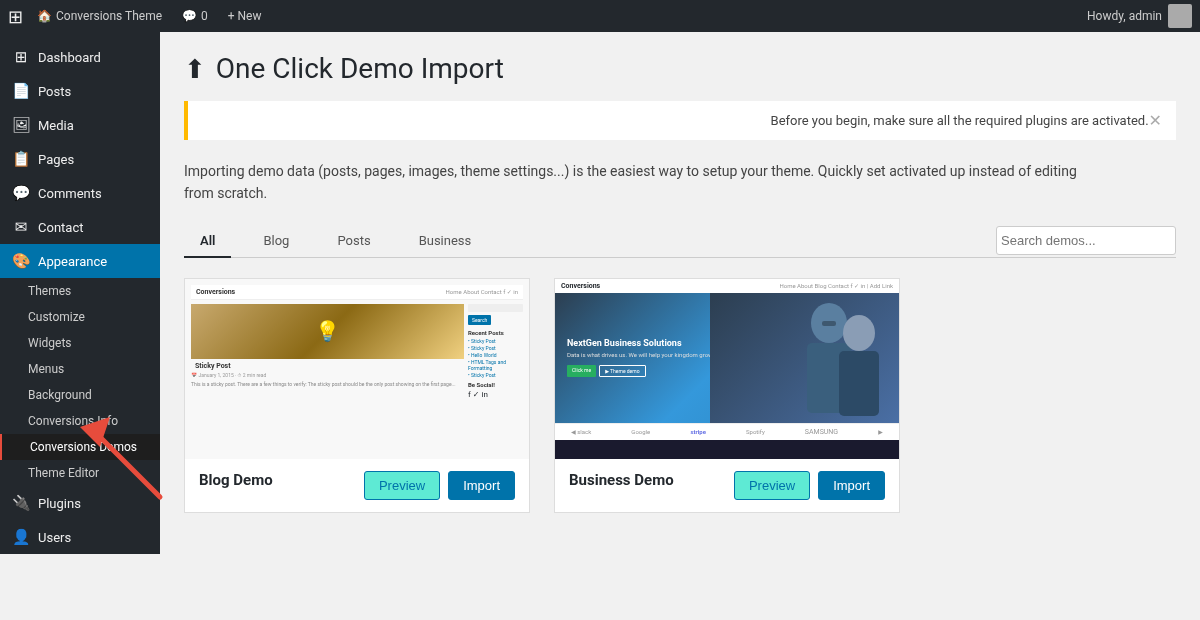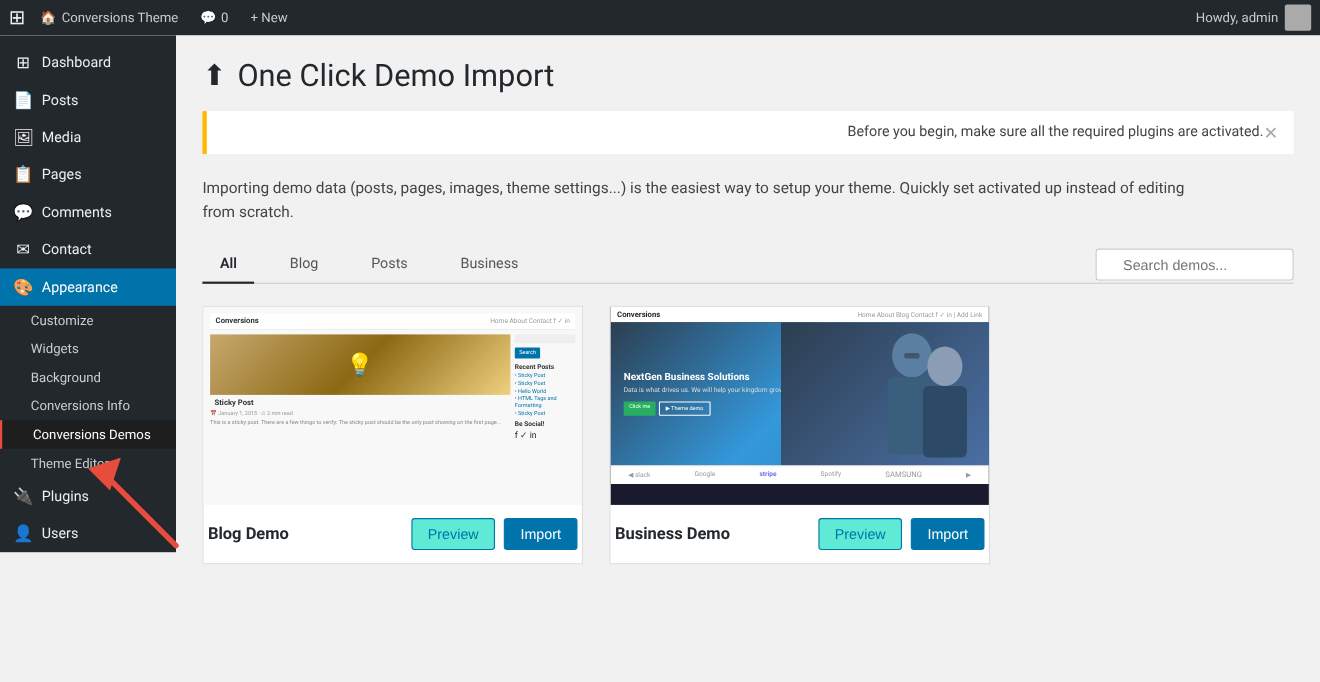--- a/index.html
+++ b/index.html
@@ -120,21 +120,21 @@
       padding: 8px 16px;
       font-size: 13px;
       color: #555;
       cursor: pointer;
       border-bottom: 2px solid transparent;
       margin-bottom: -1px;
     }
     .tab-item.active { color: #23282d; border-bottom: 2px solid #23282d; font-weight: 600; }
     .search-demos-wrapper { margin-left: auto; }
     .search-demos-input {
-      padding: 6px 24px;
+      padding: 6px 4px;
       border: 1px solid #ccc;
       border-radius: 3px;
       font-size: 13px;
       color: #555;
       width: 180px;
       background: #fff;
     }
 
     
     .demos-grid {
@@ -248,23 +248,22 @@
       right: 0; top: 0; bottom: 0;
       width: 55%;
       background: linear-gradient(135deg, #2c3e50 0%, #4a6fa5 100%);
       display: flex;
       align-items: center;
       justify-content: center;
       overflow: hidden;
     }
 
     .demo-card-footer {
-      padding: 12px 4px;
-      display: flex;
-      align-items: center;
+      padding: 12px 14px;
+      display: flex;
       justify-content: space-between;
     }
     .demo-card-name { font-size: 15px; font-weight: bold; color: #23282d; }
     .demo-card-actions { display: flex; gap: 8px; }
     .btn-preview {
       padding: 6px 14px;
       border: 1px solid #0073aa;
       background: #5eead4;
       color: #0073aa;
       font-size: 13px;
@@ -339,24 +338,30 @@
       <div class="sidebar-item">
         <span class="icon">✉</span>
         <span>Contact</span>
       </div>
 
       <div class="sidebar-item active">
         <span class="icon">🎨</span>
         <span>Appearance</span>
       </div>
       <div class="sidebar-sub-item">
+        <span>Themes</span>
+      </div>
+      <div class="sidebar-sub-item">
         <span>Customize</span>
       </div>
       <div class="sidebar-sub-item">
         <span>Widgets</span>
+      </div>
+      <div class="sidebar-sub-item">
+        <span>Menus</span>
       </div>
       <div class="sidebar-sub-item">
         <span>Background</span>
       </div>
       <div class="sidebar-sub-item">
         <span>Conversions Info</span>
       </div>
       <div class="sidebar-sub-item active-sub">
         <span>Conversions Demos</span>
       </div>

